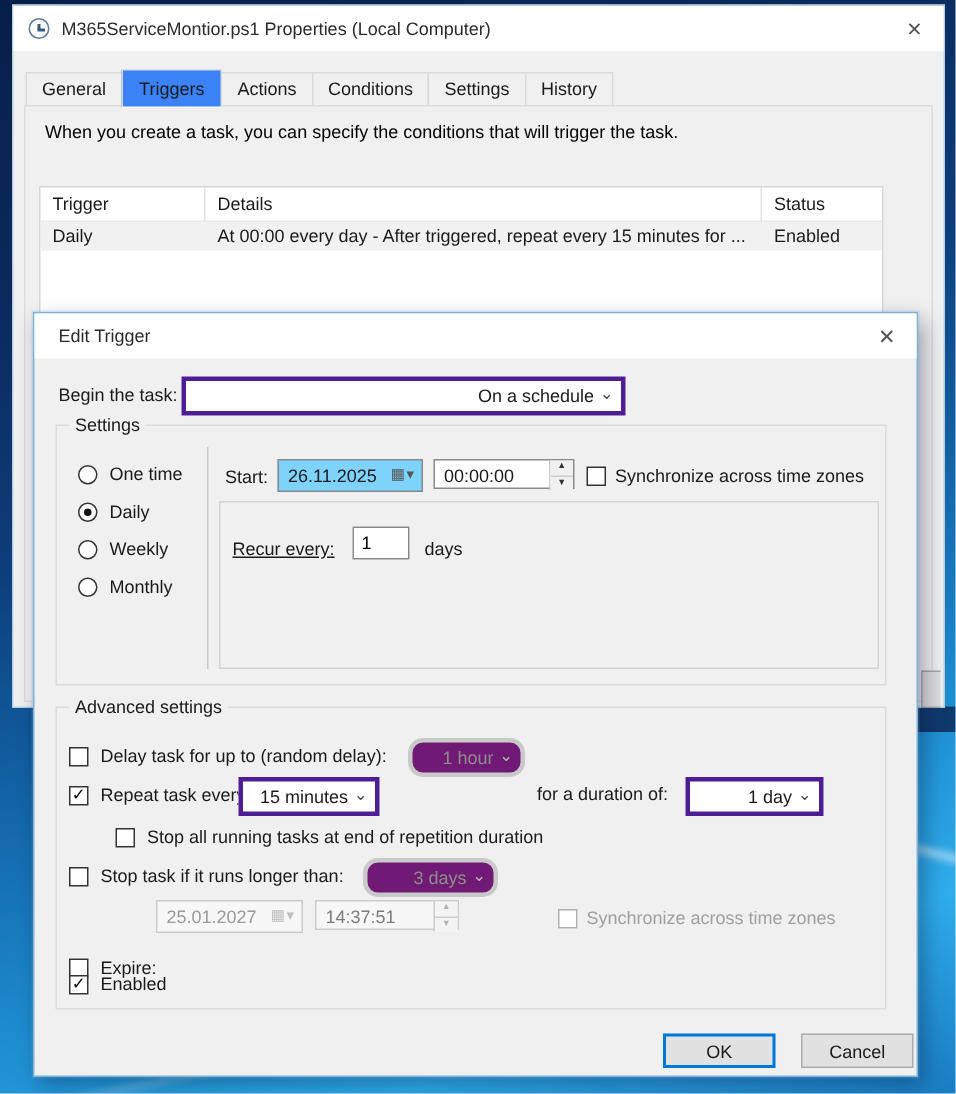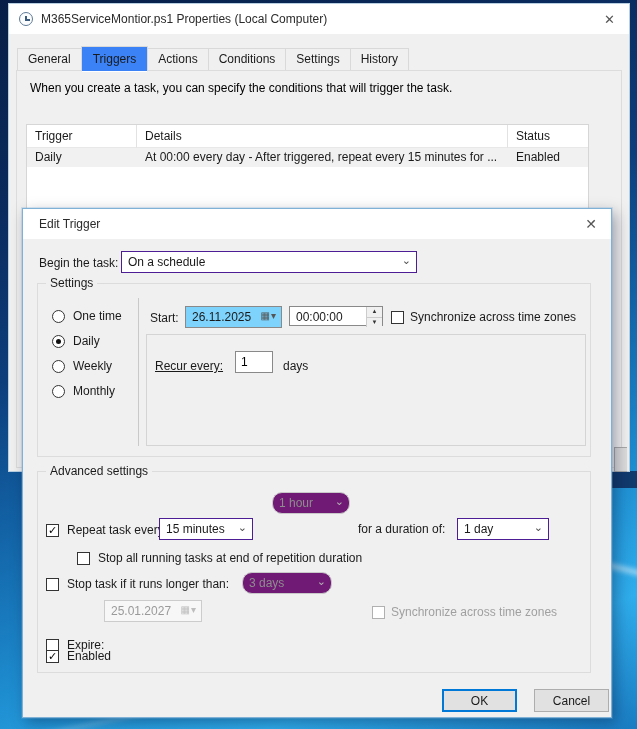--- a/index.html
+++ b/index.html
@@ -45,21 +45,21 @@
   .tbl-head, .tbl-row { display:grid; grid-template-columns:110px 1fr 80px; }
   .tbl-head .cell { padding:4px 6px 4px 8px; border-right:1px solid #e2e2e2; border-bottom:1px solid #e8e8e8; }
   .tbl-head .cell:last-child { border-right:none; }
   .tbl-row { background:#f1f1f1; }
   .tbl-row .cell { padding:2px 6px 3px 8px; white-space:nowrap; overflow:hidden; }
 
   .pw-btn-fragment { position:absolute; left:605px; top:443px; width:13px; height:25px; background:#dcdcdc; border:1px solid #a9a9a9; border-right:none; }
 
   
   .lbl { white-space:nowrap; }
-  .combo { position:absolute; height:22px; background:#fff; border:1px solid #4c1d95; padding:3px 18px 17px 6px; font-size:12px; white-space:nowrap; overflow:hidden; }
+  .combo { position:absolute; height:22px; background:#fff; border:3px solid #4c1d95; padding:3px 18px 17px 6px; font-size:12px; white-space:nowrap; overflow:hidden;text-align:right; }
   .combo .chev { position:absolute; right:5px; top:2px; font-size:11px; color:#4d4d4d; }
   .combo.disabled { background:#701a75; border-color:#c9c9c9; color:#8d8d8d;border-radius:10px; }
   .combo.disabled .chev { color:#b3b3b3; }
 
   .datefield { position:absolute; height:22px; background:#7dd3fc; border:1px solid #898989; padding:3px 30px 0 6px; font-size:12px; }
   .datefield .dicons { position:absolute; right:4px; top:3px; font-size:10px; color:#555; letter-spacing:1px; }
   .datefield.disabled { background:#f7f7f7; border-color:#cccccc; color:#9a9a9a; }
   .datefield.disabled .dicons { color:#bdbdbd; }
 
   .spinfield { position:absolute; height:20px; background:#fff; border:1px solid #898989; padding:3px 20px 0 6px; font-size:12px; }
@@ -187,20 +187,24 @@
     <div class="recur-panel">
       <span class="lbl" style="position:absolute; left:8px; top:24px;text-decoration:underline;">Recur every:</span>
       <input class="recur-input" value="1" style="">
       <span class="lbl" style="position:absolute; left:136px; top:24px;">days</span>
     </div>
   </div>
 
   <div class="group" style="left:14px; top:262px; width:554px; height:202px;">
     <span class="glabel">Advanced settings</span>
 
+    <div class="frow" style="left:8px; top:24px;">
+      <span class="cb"></span>
+      <span class="lbl">Delay task for up to (random delay):</span>
+    </div>
     <div class="combo disabled" style="left:234px; top:20px; width:78px;">
       <span>1 hour</span>
       <span class="chev">⌄</span>
     </div>
 
     <div class="frow" style="left:8px; top:50px;">
       <span class="cb">✓</span>
       <span class="lbl">Repeat task every:</span>
     </div>
     <div class="combo" style="left:121px; top:46px; width:94px;">
@@ -228,20 +232,27 @@
     </div>
 
     <div class="frow" style="left:8px; top:132px;margin-top:33px;">
       <span class="cb"></span>
       <span class="lbl">Expire:</span>
     </div>
     <div class="datefield disabled" style="left:66px; top:128px; width:98px;">
       <span>25.01.2027</span>
       <span class="dicons">▦▾</span>
     </div>
+    <div class="spinfield disabled" style="left:172px; top:128px; width:96px;">
+      <span>14:37:51</span>
+      <span class="spin">
+          <span>▲</span>
+          <span>▼</span>
+        </span>
+    </div>
     <div class="frow" style="left:334px; top:132px; gap:6px;">
       <span class="cb dis"></span>
       <span class="lbl gray">Synchronize across time zones</span>
     </div>
 
     <div class="frow" style="left:8px; top:176px;">
       <span class="cb">✓</span>
       <span class="lbl">Enabled</span>
     </div>
   </div>

